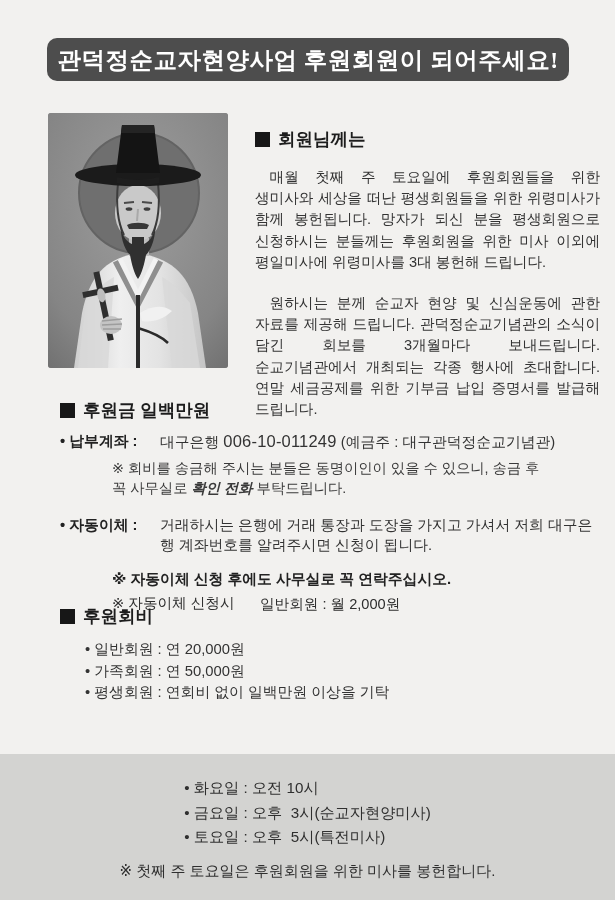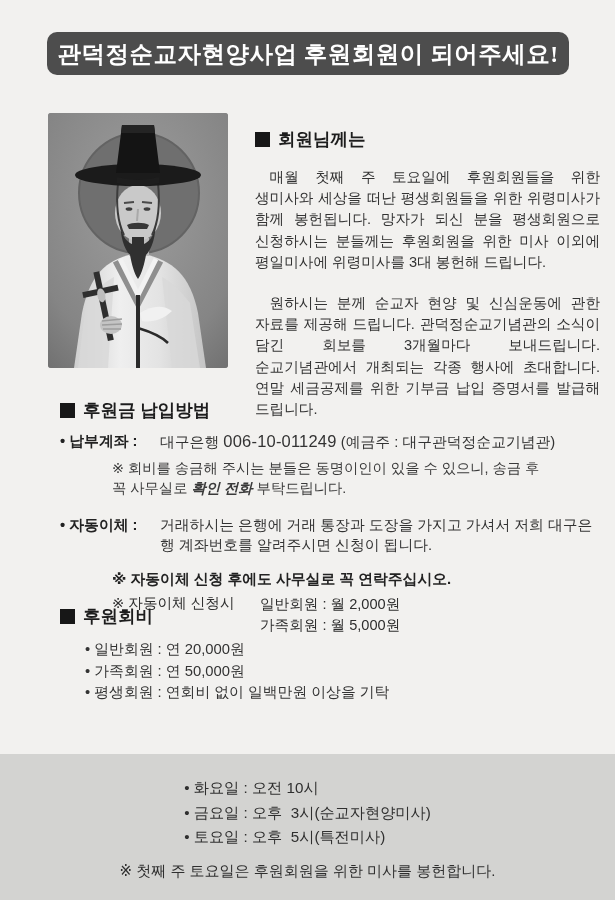--- a/index.html
+++ b/index.html
@@ -9,21 +9,21 @@
     background: #f2f1ef;
     color: #2e2e2e;
     width: 615px; height: 900px;
     overflow: hidden;
     position: relative;
   }
   .page { width: 615px; height: 900px; position: relative; }
 
   
   .top-banner {
-    position: absolute; left: 47px; top: 32px; width: 522px; height: 43px;
+    position: absolute; left: 47px; top: 38px; width: 522px; height: 43px;
     background: #4d4d4d; border-radius: 10px;
     display: flex; align-items: center; justify-content: center;
   }
   .top-banner span {
     color: #ffffff; font-family: "Liberation Serif", "DejaVu Serif", serif;
     font-weight: bold; font-size: 23.5px; letter-spacing: 0.5px; white-space: nowrap;
   }
 
   
   .content-row { position: absolute; left: 48px; top: 113px; width: 552px; display: flex; }
@@ -162,21 +162,21 @@
         <span>회원님께는</span>
       </div>
       <div class="para">매월 첫째 주 토요일에 후원회원들을 위한 생미사와 세상을 떠난 평생회원들을 위한 위령미사가 함께 봉헌됩니다. 망자가 되신 분을 평생회원으로 신청하시는 분들께는 후원회원을 위한 미사 이외에 평일미사에 위령미사를 3대 봉헌해 드립니다.</div>
       <div class="para p2">원하시는 분께 순교자 현양 및 신심운동에 관한 자료를 제공해 드립니다. 관덕정순교기념관의 소식이 담긴 회보를 3개월마다 보내드립니다. 순교기념관에서 개최되는 각종 행사에 초대합니다. 연말 세금공제를 위한 기부금 납입 증명서를 발급해 드립니다.</div>
     </div>
   </div>
 
   <div class="payment-sec">
     <div class="sec-heading">
       <span class="sq"></span>
-      <span>후원금 납입방법</span>
+      <span>후원금 일백만원</span>
     </div>
 
     <div class="pay-row">
       <div class="pay-label">• 납부계좌 :</div>
       <div class="pay-content">
         <span>대구은행 </span><span class="acct-number">006-10-011249</span><span> (예금주 : 대구관덕정순교기념관)</span>
       </div>
     </div>
     <div class="note">
       <span>※ 회비를 송금해 주시는 분들은 동명이인이 있을 수 있으니, 송금 후 꼭 사무실로 </span><span class="b">확인 전화</span><span> 부탁드립니다.</span>
@@ -184,21 +184,20 @@
 
     <div class="pay-row" style="margin-top:16px">
       <div class="pay-label">• 자동이체 :</div>
       <div class="pay-content" style="width:430px">거래하시는 은행에 거래 통장과 도장을 가지고 가셔서 저희 대구은행 계좌번호를 알려주시면 신청이 됩니다.</div>
     </div>
     <div class="note-bold">※ 자동이체 신청 후에도 사무실로 꼭 연락주십시오.</div>
     <div class="note-split">
       <div class="ns-label">※ 자동이체 신청시</div>
       <div class="ns-vals">
         <div>일반회원 : 월 2,000원</div>
-        <div>가족회원 : 월 5,000원</div>
       </div>
     </div>
   </div>
 
   <div class="fee-sec">
     <div class="sec-heading">
       <span class="sq"></span>
       <span>후원회비</span>
     </div>
     <div class="fee-items">

